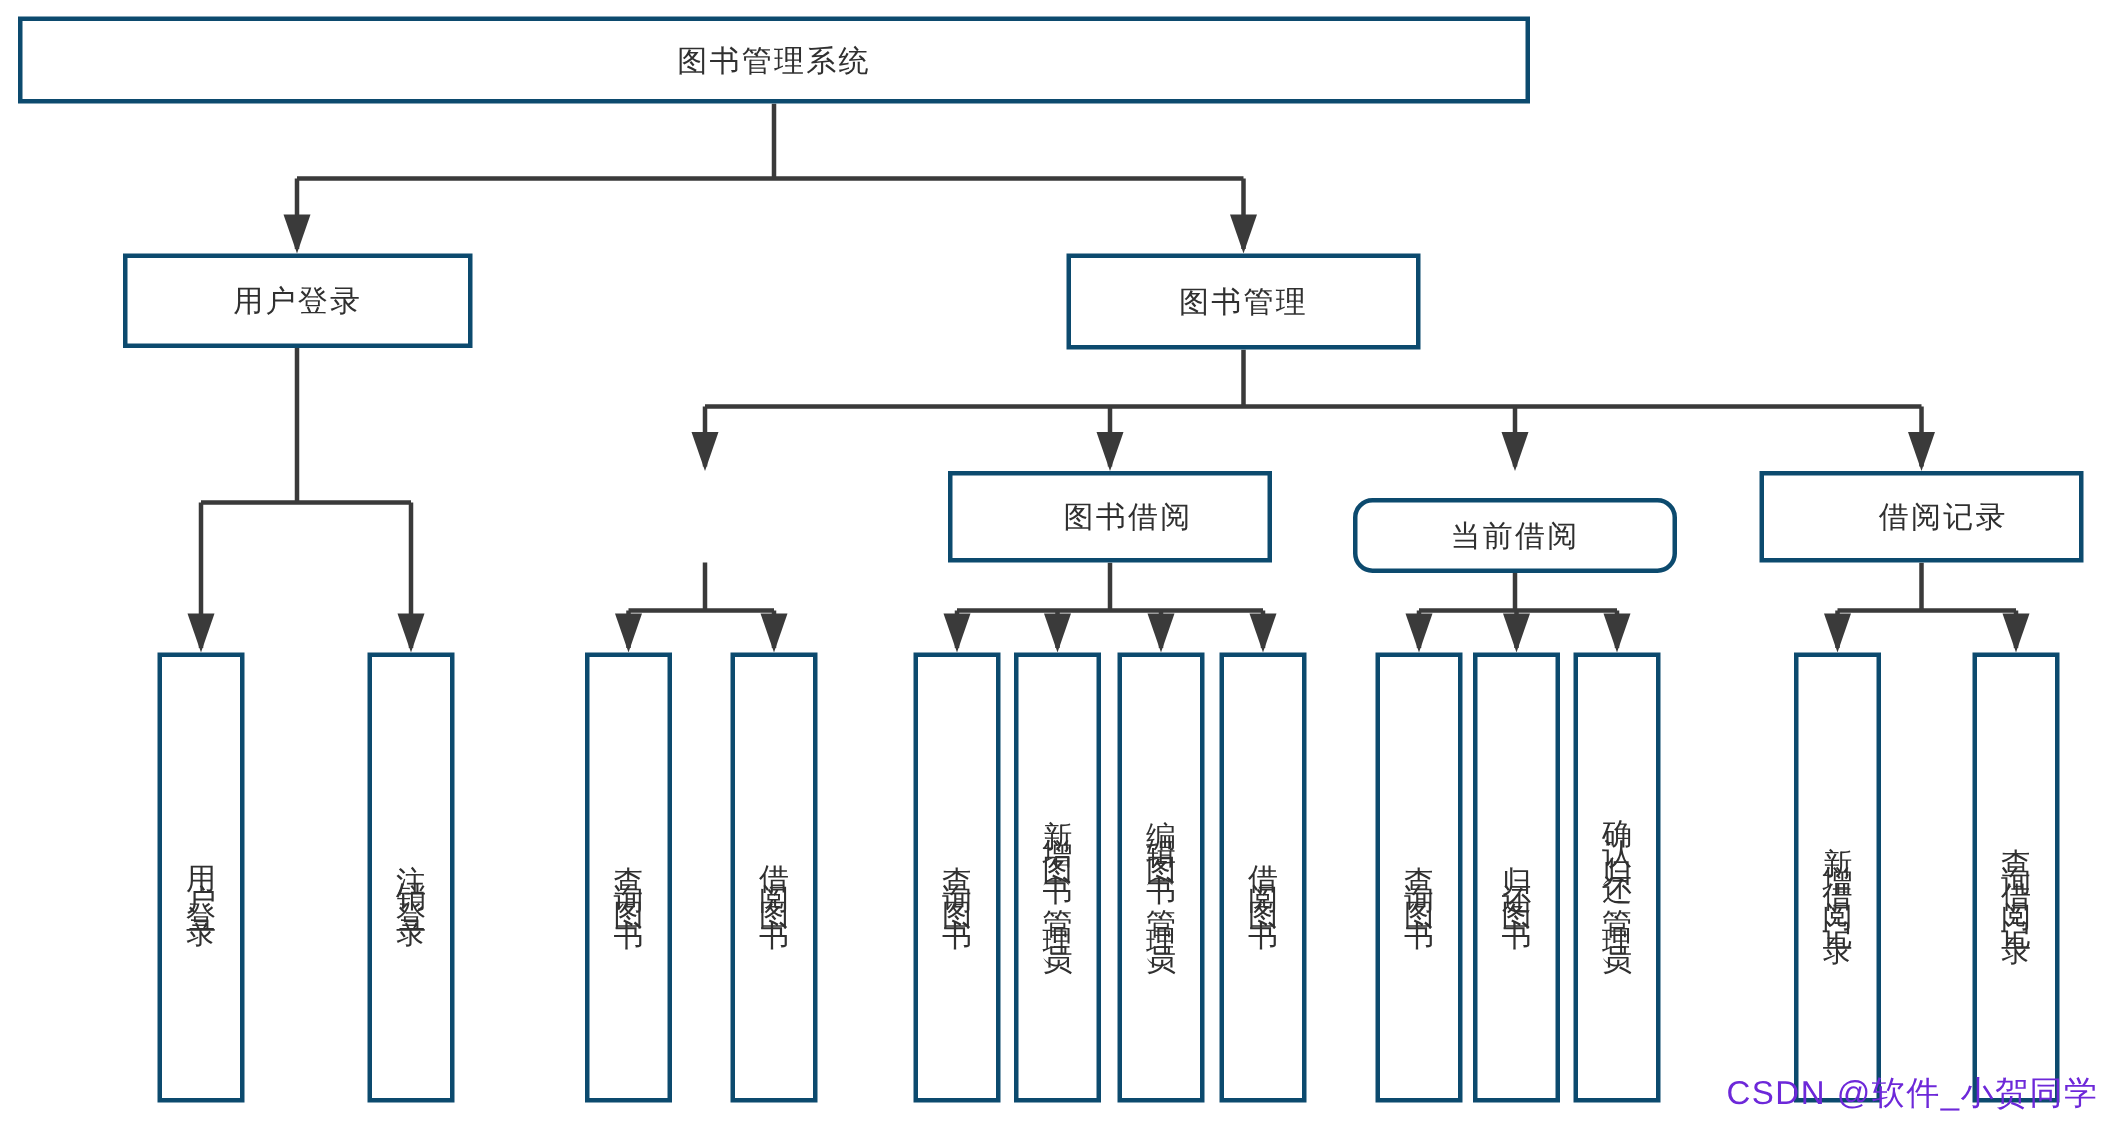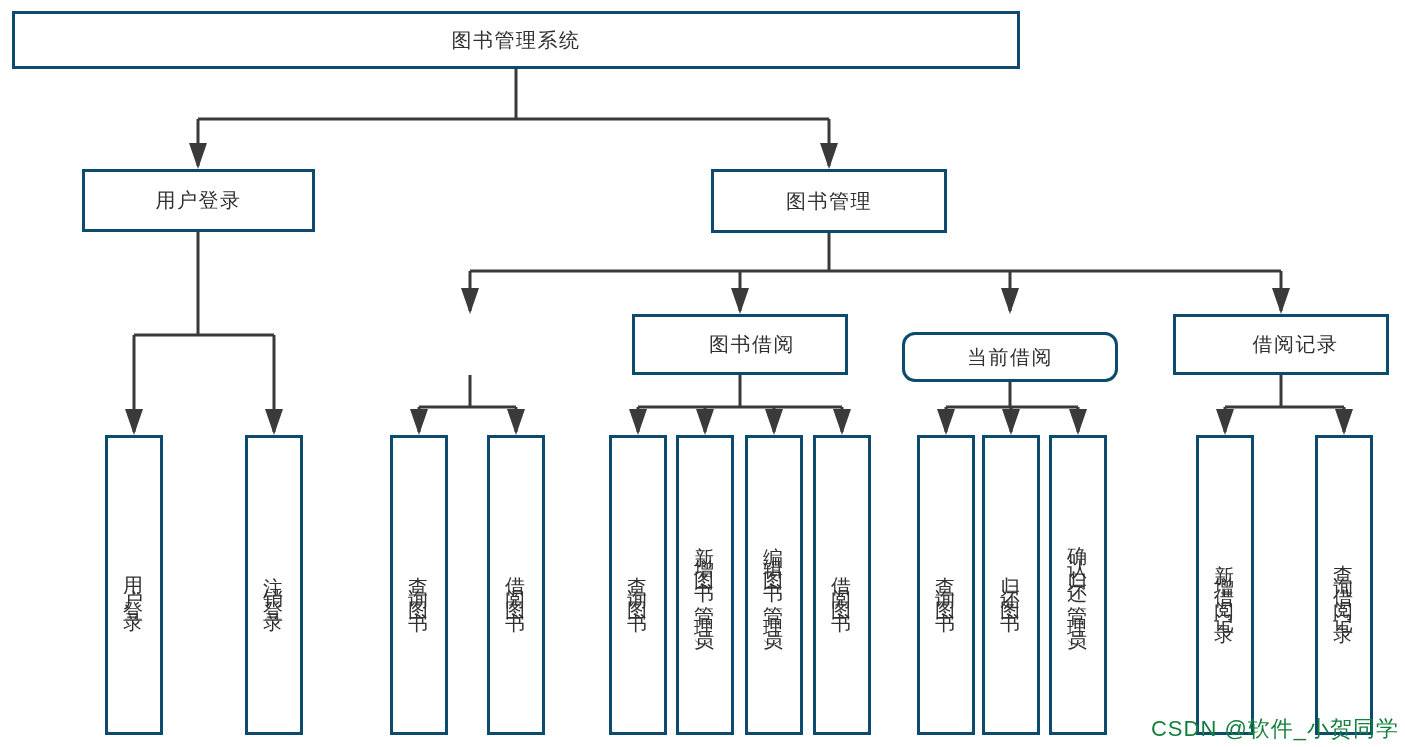--- a/index.html
+++ b/index.html
@@ -13,21 +13,21 @@
   .box{
     position:absolute;box-sizing:border-box;border:3px solid #0c4a6e;background:#ffffff;
     display:flex;align-items:center;justify-content:center;
     font-size:20px;letter-spacing:1.5px;white-space:nowrap;
   }
   .leaf{
     writing-mode:vertical-rl;text-orientation:mixed;
     letter-spacing:12px;font-size:20px;white-space:normal;
   }
   .watermark{
-    position:absolute;right:6px;bottom:3px;font-size:22px;color:#15803d;
+    position:absolute;right:6px;bottom:3px;font-size:22px;color:#6d28d9;
     letter-spacing:1px;white-space:nowrap;
   }
 </style>
 </head>
 <body>
 
 <div class="stage">
 
   <svg class="wires" width="1405" height="747" viewBox="0 0 1405 747" xmlns="http://www.w3.org/2000/svg">
 

